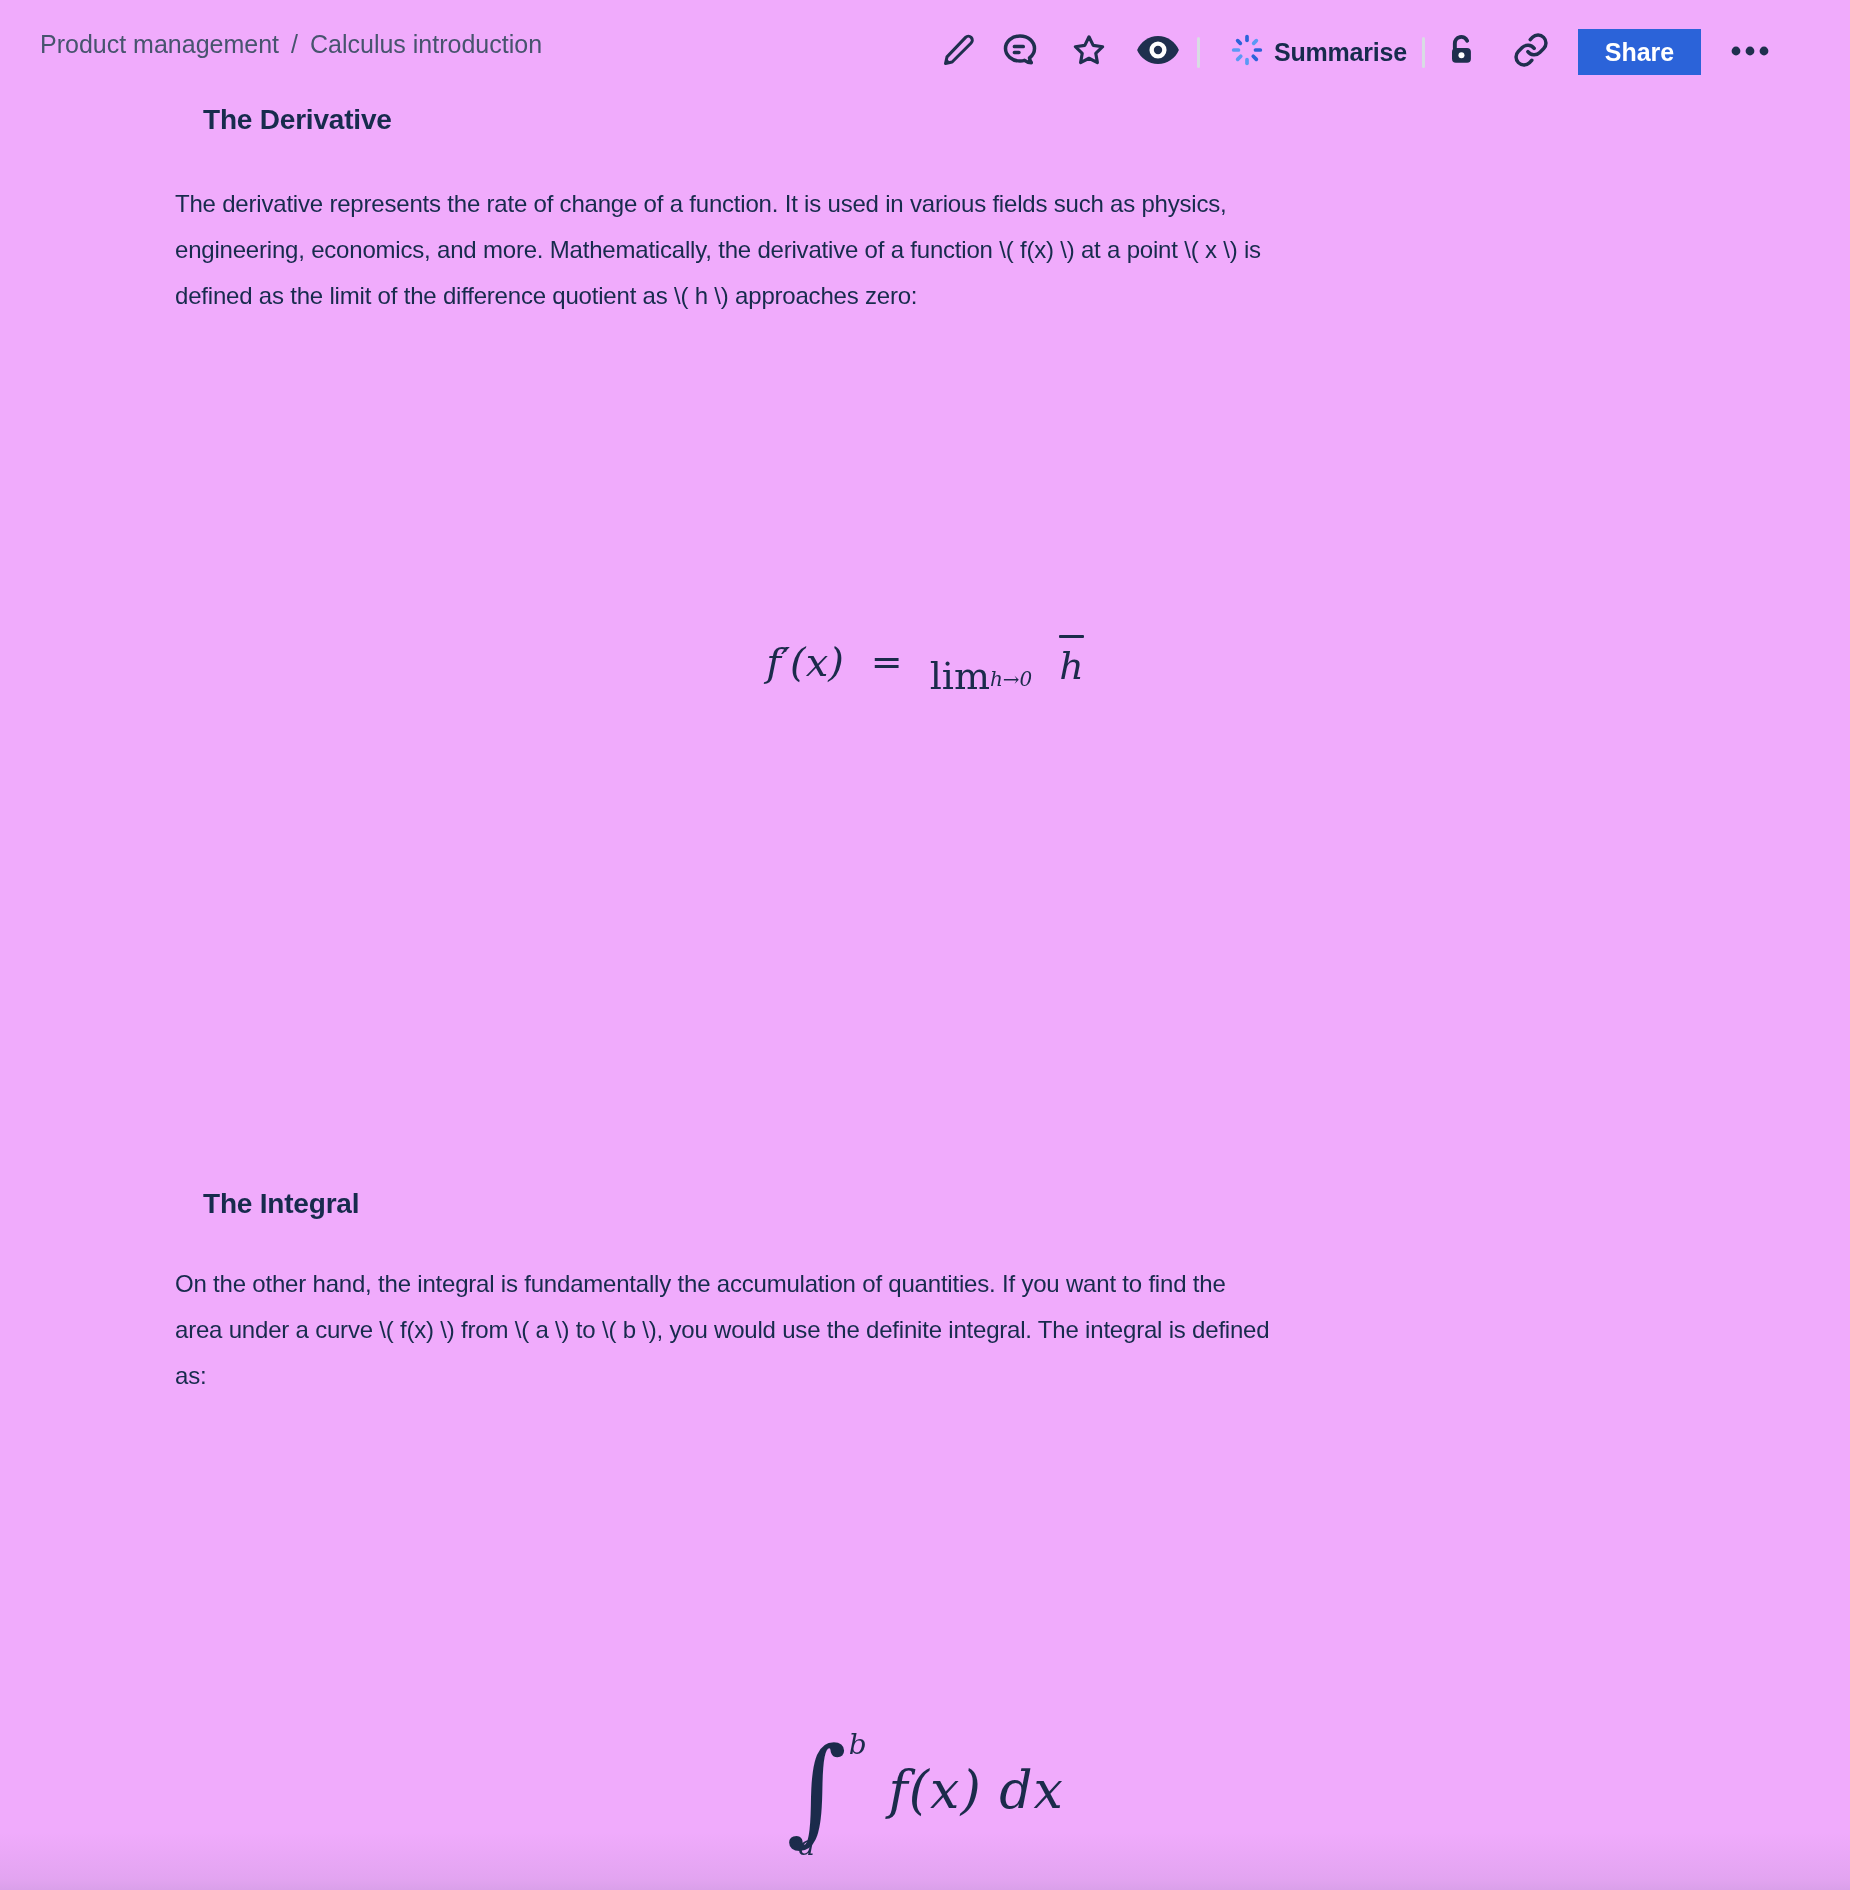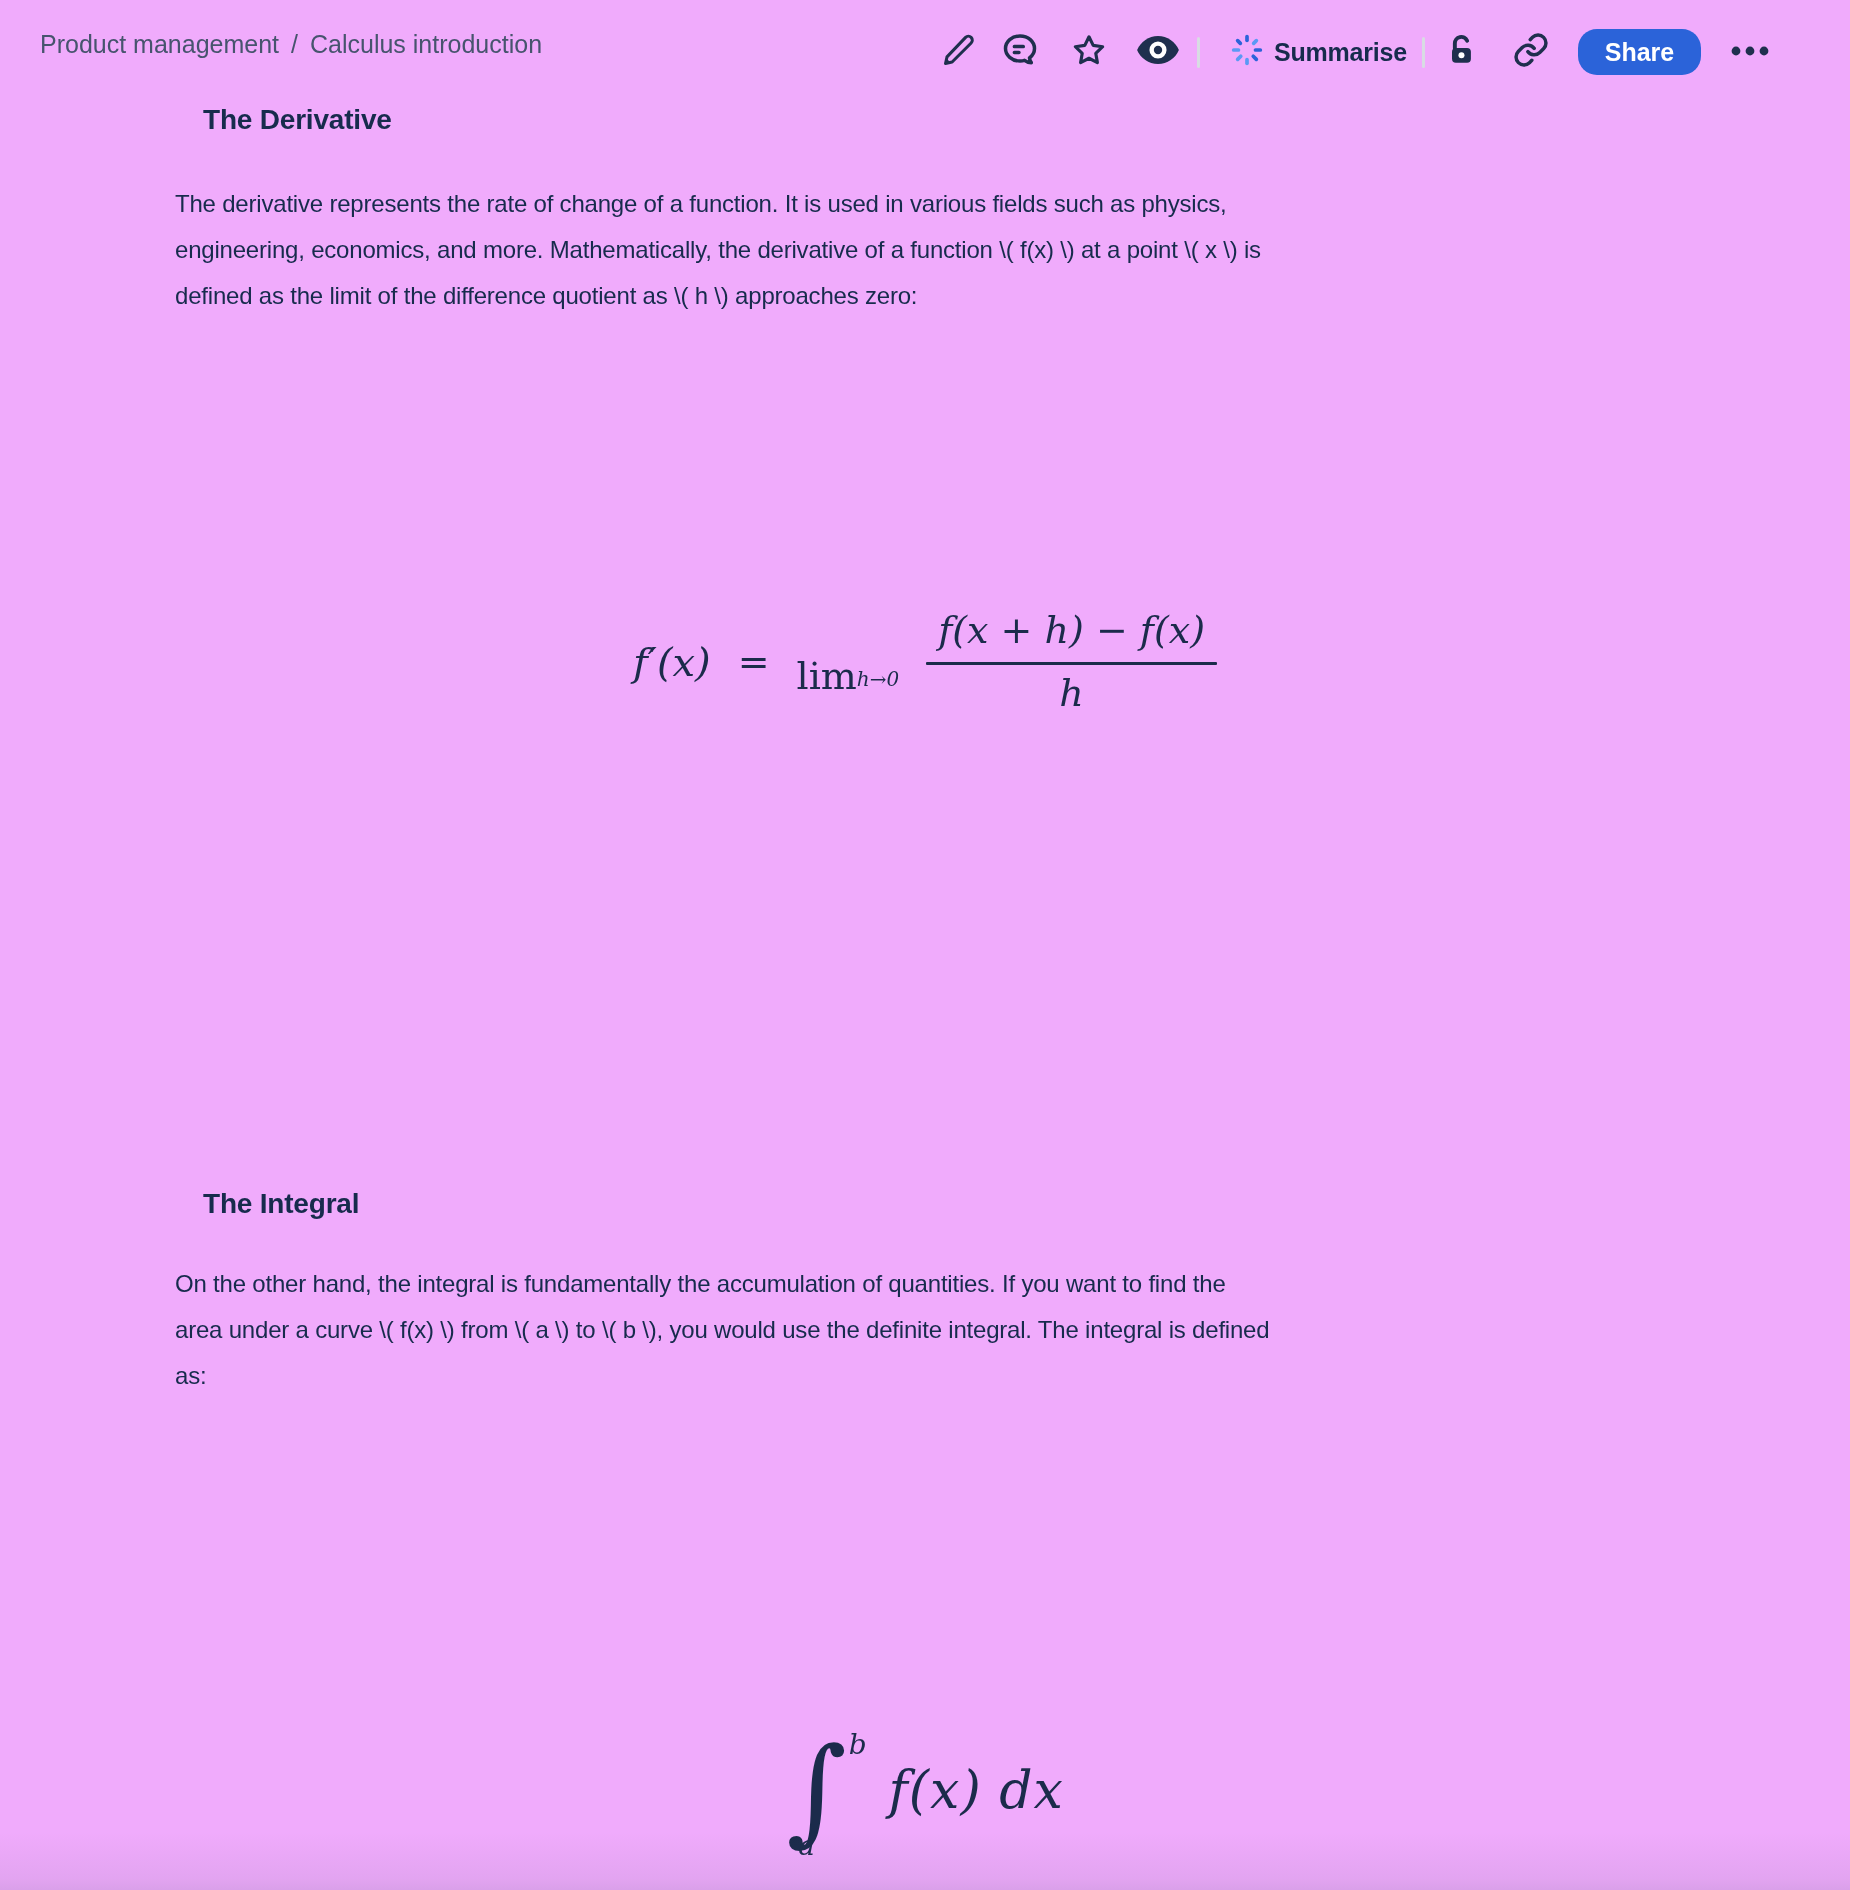--- a/index.html
+++ b/index.html
@@ -7,21 +7,21 @@
         font-family:"Liberation Sans",sans-serif;color:#172B4D;}
 
   
   .breadcrumb{position:absolute;left:40px;top:30px;font-size:25px;color:#47546E;
               display:flex;align-items:center;white-space:nowrap;}
   .breadcrumb .sep{margin:0 12px;color:#47546E;}
   .actions{position:absolute;left:941px;top:28px;height:48px;display:flex;align-items:center;}
   .icon-btn{display:flex;align-items:center;justify-content:center;cursor:pointer;}
   .divider{width:3px;height:31px;background:#D8DCE3;border-radius:2px;}
   .summarise-label{font-size:25px;font-weight:600;color:#172B4D;margin-left:10px;letter-spacing:-0.2px;}
-  .share-btn{width:123px;height:46px;border-radius:19px;background:#2B63D9;color:#ffffff;
+  .share-btn{width:123px;height:46px;border-radius:0;background:#2B63D9;color:#ffffff;
              font-size:25px;font-weight:600;display:flex;align-items:center;justify-content:center;
              border:none;font-family:"Liberation Sans",sans-serif;cursor:pointer;}
 
   
   .mr23{margin-right:23px}.mr31{margin-right:31px}.mr28{margin-right:28px}.mr16{margin-right:16px}
   .mr30{margin-right:30px}.mr15{margin-right:15px}.mr18{margin-right:18px}.mr33{margin-right:33px}
 
   
   .doc-h{position:absolute;left:175px;font-size:28px;font-weight:700;color:#172B4D;letter-spacing:-0.2px;margin-left:28px;}
   .doc-p{position:absolute;left:175px;width:1260px;font-size:24px;line-height:46px;color:#172B4D;
@@ -171,21 +171,20 @@
 
   <div class="formula1">
     <div class="f1-inner">
       <span class="f1-lhs">f′(x)</span>
       <span class="f1-eq">=</span>
       <span class="f1-lim">
         <span class="f1-lim-word">lim</span>
         <span class="f1-lim-sub">h→0</span>
       </span>
       <span class="f1-frac">
-        <span class="f1-num">f(x + h) − f(x)</span>
         <span class="f1-bar"></span>
         <span class="f1-den">h</span>
       </span>
     </div>
   </div>
 
 
   <div class="doc-h h2">The Integral</div>
 
   <div class="doc-p p3">On the other hand, the integral is fundamentally the accumulation of quantities. If you want to find the

